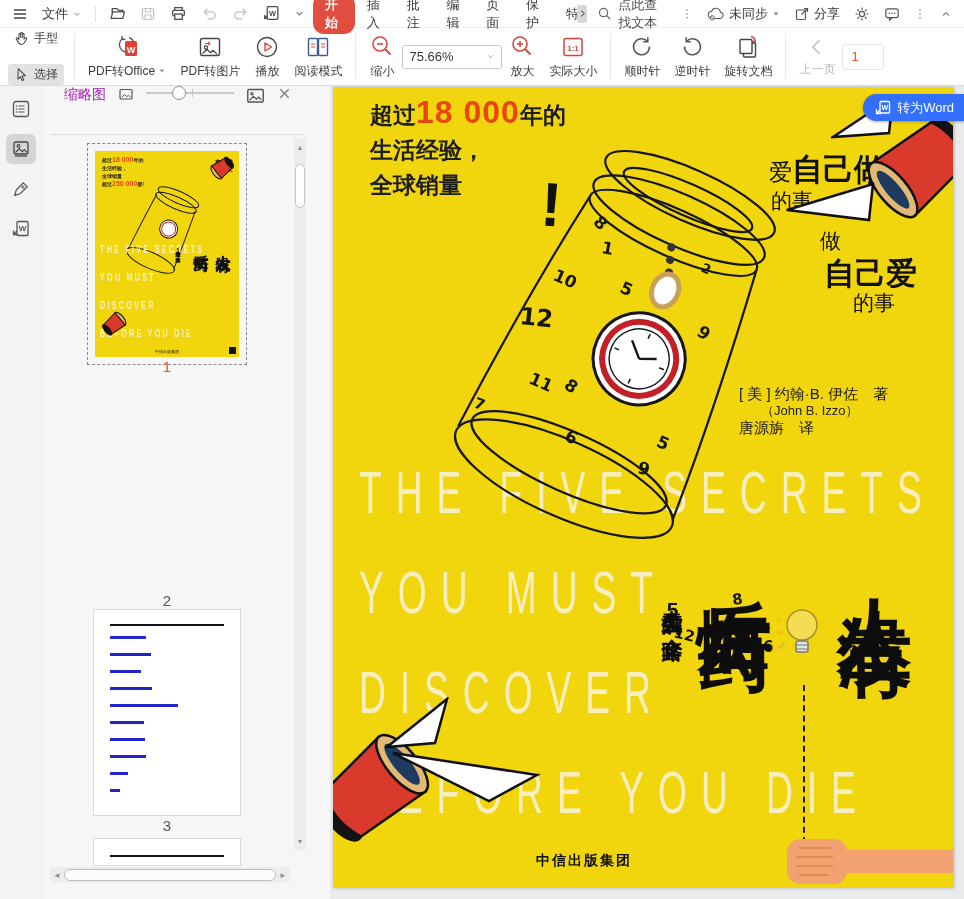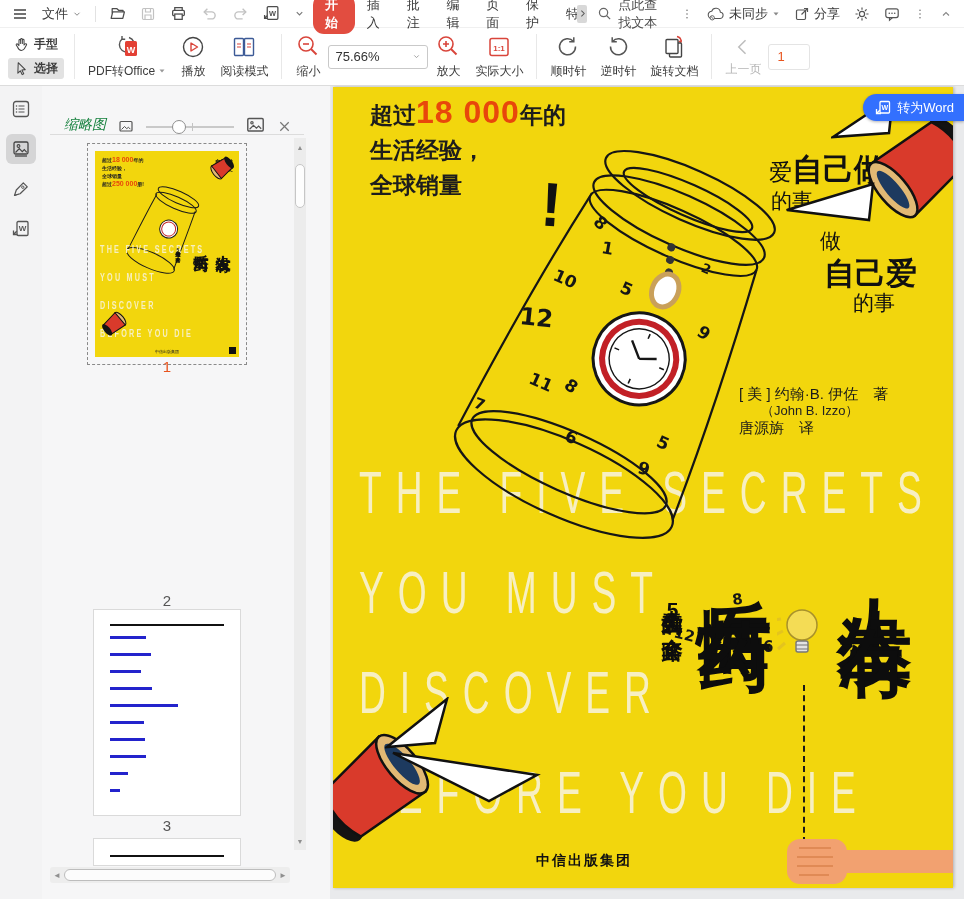--- a/index.html
+++ b/index.html
@@ -18,37 +18,37 @@
   .vsep{width:1px;height:16px;background:#e2e2e2;margin:0 5px;flex:none;}
   .tab{padding:3px 10px;}
   .tab.active{background:var(--wpsred);color:#fff;border-radius:11px;padding:2px 12px;font-weight:700;}
   .mini-chev{width:15px;height:18px;background:#d8d8d8;border-radius:2px;display:flex;align-items:center;justify-content:center;margin-left:-4px;}
   .search-box{display:flex;align-items:center;gap:6px;color:#4c4c4c;padding:0 8px;}
   .mb-right{margin-left:auto;display:flex;align-items:center;gap:2px;}
 
   
   .toolbar{height:58px;display:flex;align-items:stretch;background:#fff;border-bottom:1px solid #dcdcdc;padding:0 4px;overflow:hidden;}
   .tb-sep{width:1px;background:#e8e8e8;margin:6px 6px;flex:none;}
-  .tb-col{display:flex;flex-direction:column;justify-content:center;gap:3px;padding:0 4px;font-weight:bold;}
+  .tb-col{display:flex;flex-direction:column;justify-content:space-between;gap:3px;padding:0 4px;}
   .tb-row{display:flex;align-items:center;gap:5px;font-size:12px;color:#3c3c3c;padding:2px 6px;border-radius:3px;white-space:nowrap;}
   .tb-row.sel{background:#e2e2e2;}
   .tbtn{display:flex;flex-direction:column;align-items:center;justify-content:center;gap:3px;font-size:12px;color:#3c3c3c;padding:3px 7px;border-radius:3px;white-space:nowrap;}
   .tbtn.dis{color:#b5b5b5;}
   .combo{width:100px;height:24px;border:1px solid #c9c9c9;border-radius:3px;display:flex;align-items:center;font-size:13px;color:#333;padding:0 6px;align-self:center;background:#fff;}
   .combo .caret{margin-left:auto;}
   .pageipt{width:42px;height:26px;border:1px solid #e4e4e4;background:#fff;color:#E8541E;font-size:13px;padding:0 8px;align-self:center;border-radius:3px;}
 
   
   .app-body{display:flex;height:813px;background:#f4f4f5;}
   .strip{width:42px;background:#f3f3f4;display:flex;flex-direction:column;align-items:center;padding-top:8px;gap:10px;flex:none;}
   .strip .sbtn{width:30px;height:30px;border-radius:6px;display:flex;align-items:center;justify-content:center;}
   .strip .sbtn.sel{background:#d5d5d6;}
 
   .panel{width:288px;background:#f6f6f7;position:relative;flex:none;overflow:hidden;}
-  .panel-head{height:48px;display:flex;align-items:flex-end;padding:0 14px 0 22px;gap:12px;font-size:14px;color:#15803d;font-style:italic;}
+  .panel-head{height:48px;display:flex;align-items:flex-start;padding:0 14px 0 22px;gap:12px;font-size:14px;color:#a21caf;}
   .panel-rule{position:absolute;left:8px;right:26px;top:48px;height:1px;background:#dcdcdc;}
   .slider{position:relative;width:88px;height:14px;}
   .slider .trk{position:absolute;left:0;right:0;top:6px;height:2px;background:#c9c9c9;}
   .slider .tick{position:absolute;left:52%;top:3px;width:1px;height:8px;background:#c3c3c3;}
   .slider .knob{position:absolute;left:26px;top:0;width:14px;height:14px;border-radius:50%;background:#fff;border:1px solid #8f8f8f;}
 
   .thumb{position:absolute;left:52px;width:146px;background:#fff;box-shadow:0 0 0 1px #dadada;}
   .thumb-sel{position:absolute;left:45px;top:57px;width:160px;height:222px;border:1px dashed #8a8a8a;}
   .pnum{position:absolute;left:52px;width:146px;text-align:center;font-size:15px;color:#555;}
   .pnum.cur{color:#E8541E;}
@@ -249,20 +249,29 @@
   <span class="tbtn">
     <svg class="i" width="26" height="26" viewBox="0 0 26 26">
         <path d="M8 5a7.5 7.5 0 1 0 7-1.5" stroke="#555" fill="none" stroke-width="1.4"></path>
         <path d="M8 2v3.2h3.2" stroke="#555" fill="none" stroke-width="1.4"></path>
         <rect x="11" y="7" width="12" height="15" rx="1.6" fill="#E34034"></rect>
         <text x="17" y="18.5" font-size="9" font-weight="bold" fill="#fff" text-anchor="middle" font-family="Liberation Sans">W</text>
       </svg>
     <span><span>PDF转Office</span> <svg class="i" width="8" height="8" viewBox="0 0 16 16">
           <path d="M3 5h10l-5 6z" fill="#999"></path>
         </svg></span>
+  </span>
+  <span class="tbtn">
+    <svg class="i" width="26" height="26" viewBox="0 0 26 26">
+        <rect x="3.5" y="4.5" width="19" height="17" rx="2" stroke="#444" fill="none" stroke-width="1.4"></rect>
+        <path d="M8 9.5h5m0 0l-1.6-1.6M13 9.5l-1.6 1.6" stroke="#E34034" fill="none" stroke-width="1.2"></path>
+        <circle cx="9" cy="13.5" r="1.6" stroke="#444" fill="none" stroke-width="1.2"></circle>
+        <path d="M5.5 19.5l4.5-4 3.5 3.2 2.5-2.4 4 3.8" stroke="#444" fill="none" stroke-width="1.3"></path>
+      </svg>
+    <span>PDF转图片</span>
   </span>
   <span class="tbtn">
     <svg class="i" width="26" height="26" viewBox="0 0 26 26">
         <circle cx="13" cy="13" r="9.5" stroke="#444" fill="none" stroke-width="1.4"></circle>
         <path d="M11 9v8l6.5-4z" fill="none" stroke="#D9453B" stroke-width="1.4" stroke-linejoin="round"></path>
       </svg>
     <span>播放</span>
   </span>
   <span class="tbtn">
     <svg class="i" width="26" height="26" viewBox="0 0 26 26">

